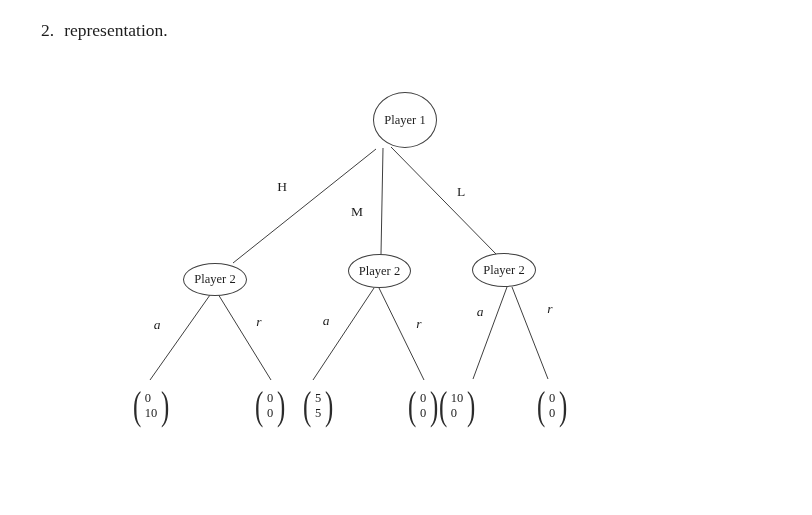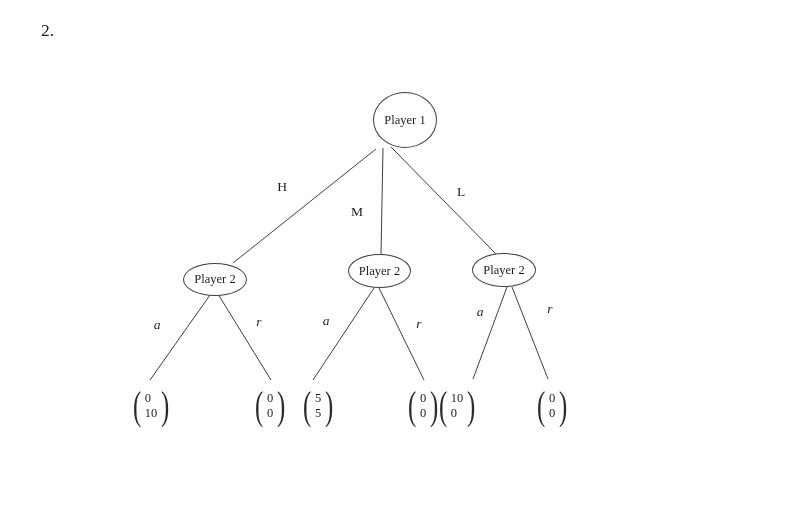--- a/index.html
+++ b/index.html
@@ -78,20 +78,21 @@
   }
 </style>
 </head>
 <body>
 
 <div class="page">
 
   <div class="problem">
     <span class="pnum">2.</span>
     <div>
+      <div>representation.</div>
     </div>
   </div>
 
   <div>
 
     <svg class="tree-svg" viewBox="0 0 812 515">
       <line x1="376" y1="149" x2="233" y2="263" stroke-width="1" stroke="#3f3f3f"></line>
       <line x1="383" y1="148" x2="381" y2="254" stroke-width="1" stroke="#3f3f3f"></line>
       <line x1="391" y1="147" x2="496" y2="254" stroke-width="1" stroke="#3f3f3f"></line>
       <line x1="210" y1="295" x2="150" y2="380" stroke-width="1" stroke="#3f3f3f"></line>

